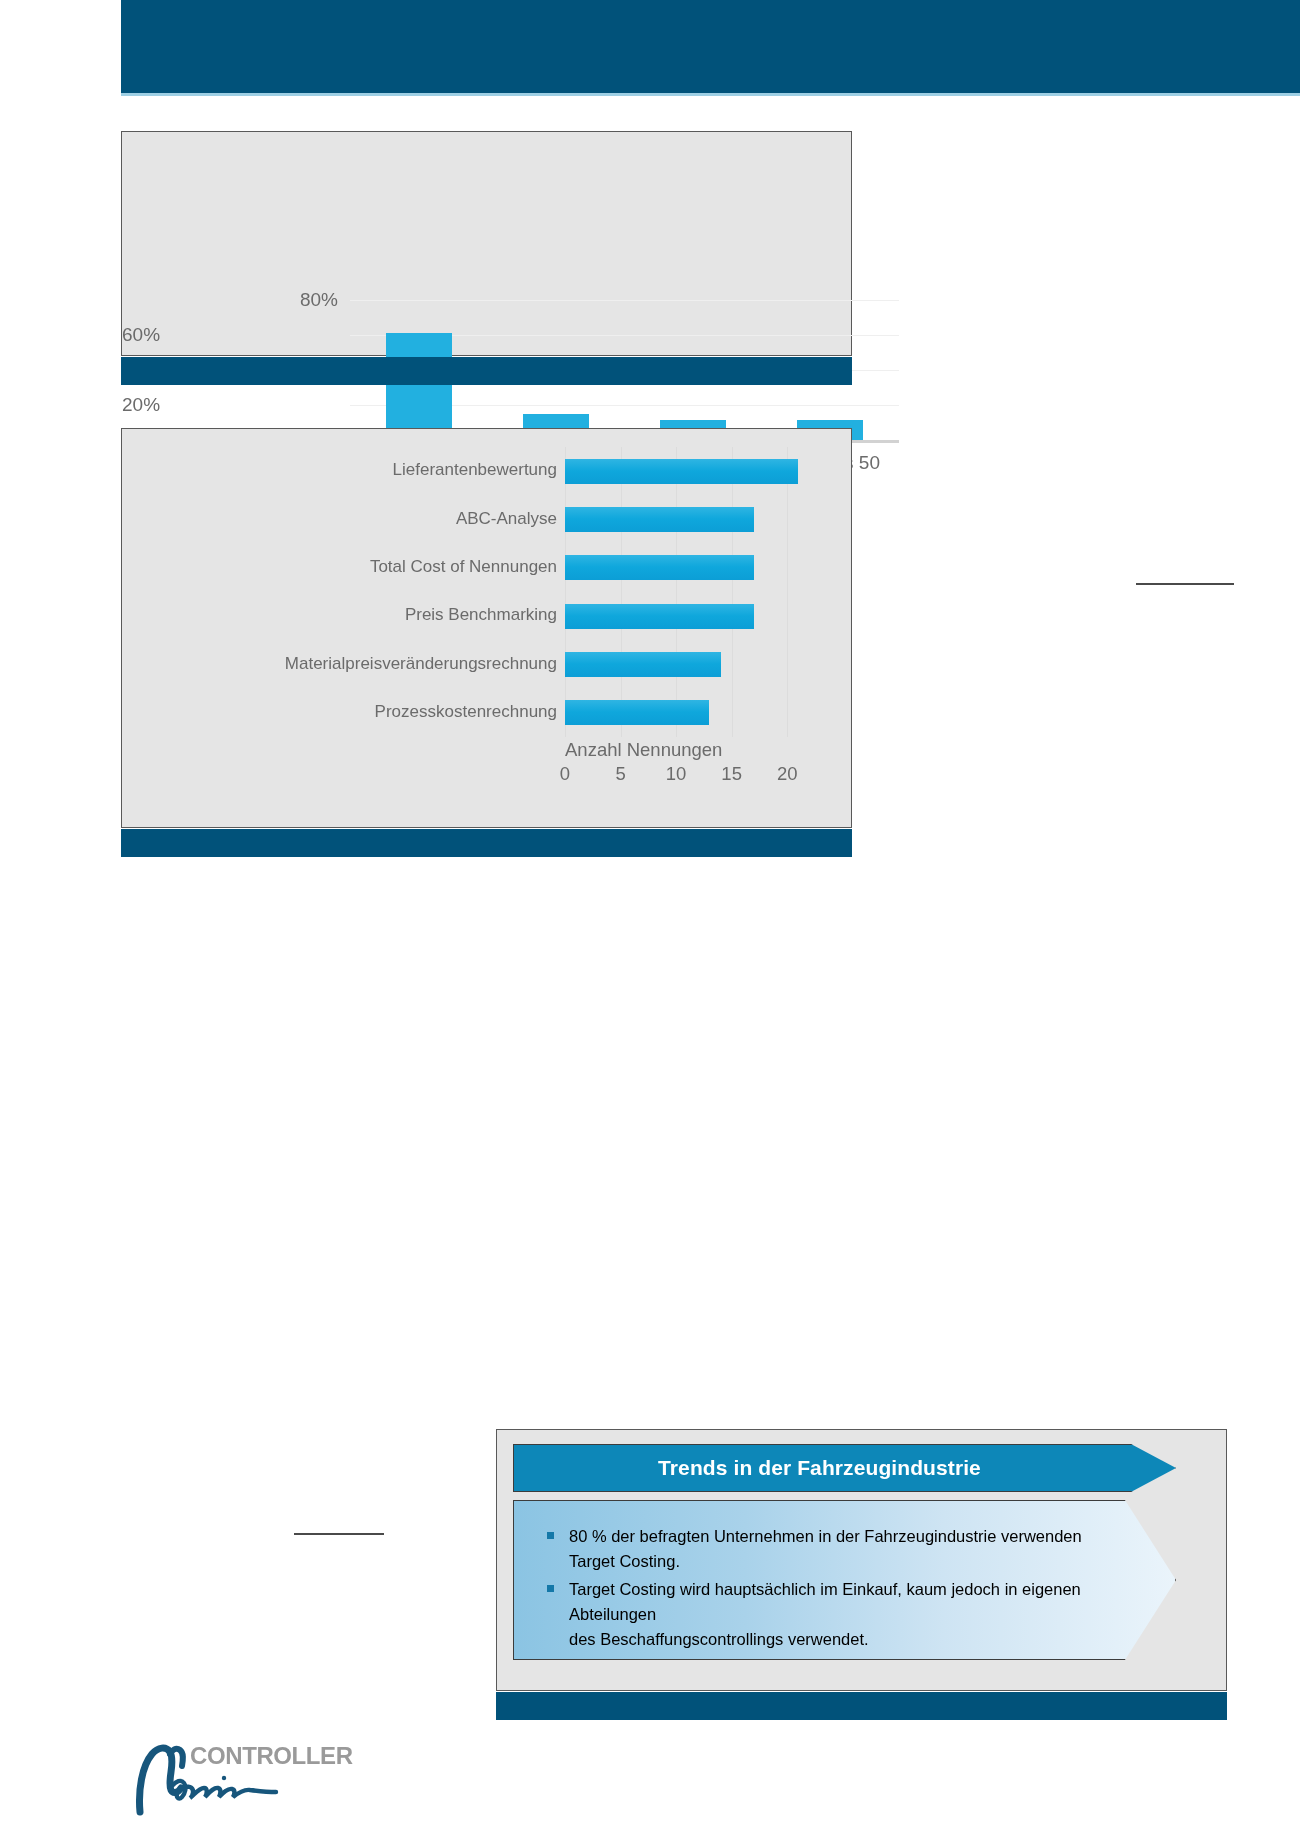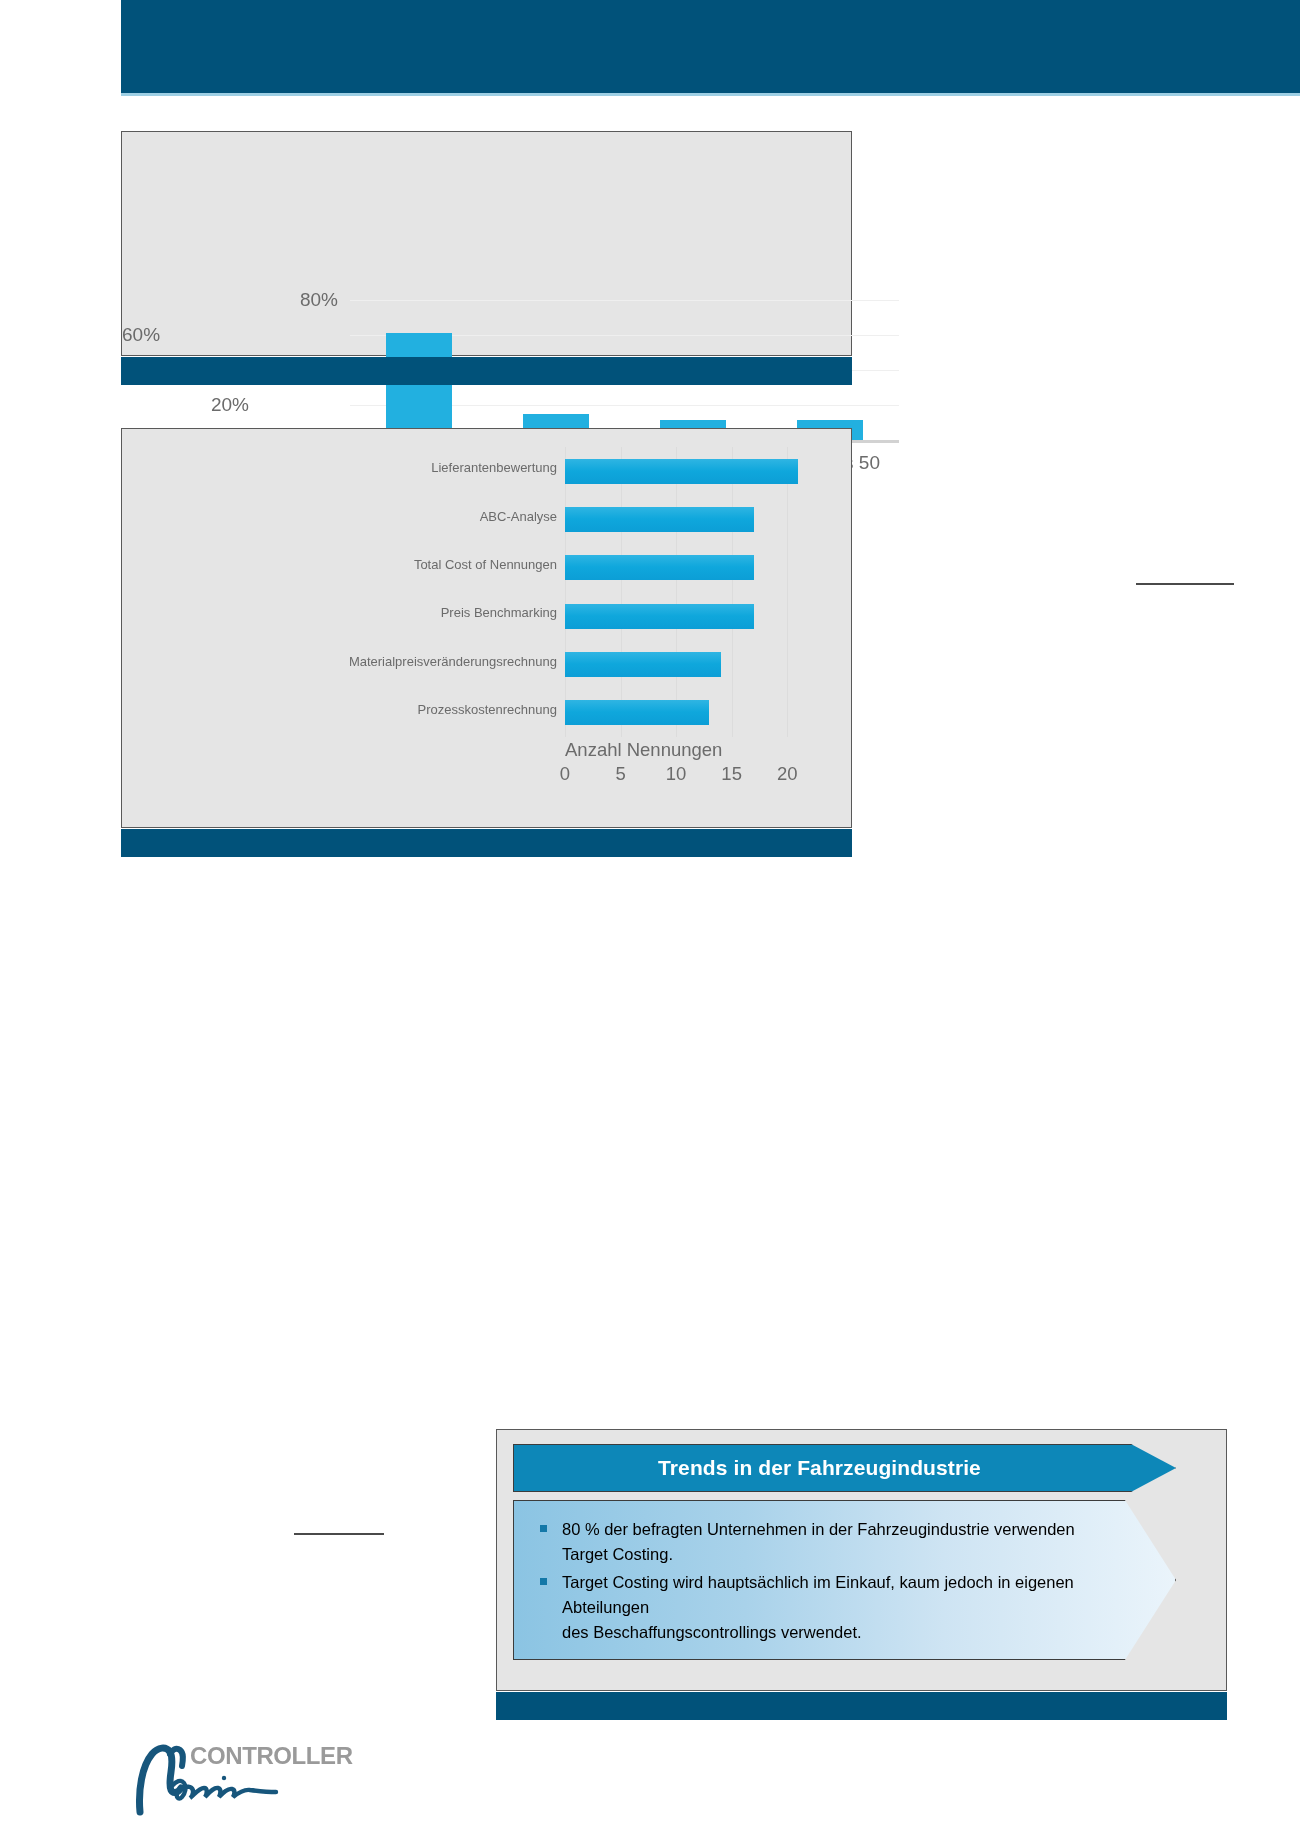--- a/index.html
+++ b/index.html
@@ -53,21 +53,21 @@
   .c1-xlabel{
     position:absolute;text-align:center;font-size:19px;color:#6b6b6b;white-space:nowrap;
   }
 
   
   #chart2{left:121px;top:428px;width:731px;height:400px;}
   #chart2-footer{left:121px;top:829px;width:731px;height:28px;}
 
   .c2-cats{position:absolute;left:10px;top:18px;width:425px;}
   .c2-cat{
-    position:absolute;right:0;font-size:13px;color:#6b6b6b;white-space:nowrap;
+    position:absolute;right:0;font-size:17px;color:#6b6b6b;white-space:nowrap;
     text-align:right;line-height:1;
   }
   .c2-plot{position:absolute;left:443px;top:18px;width:250px;height:290px;}
   .c2-vgrid{position:absolute;top:0;width:1px;height:290px;background:#dcdcdc;}
   .c2-bar{
     position:absolute;left:0;height:25px;
     background:linear-gradient(to bottom,#2FB5E3 0%,#0FA7DC 48%,#0C9ED6 100%);
   }
   .c2-axis-title{
     position:absolute;left:443px;top:310px;width:250px;text-align:left;
@@ -105,21 +105,21 @@
   .callout-body{
     position:absolute;left:0;top:0;width:100%;height:100%;
     background:linear-gradient(to right,#8BC4E3 0%,#A9D2EA 35%,#CEE4F3 65%,#EAF4FB 100%);
     border:1px solid #3c3c3c;
     box-sizing:border-box;
     -webkit-clip-path:polygon(0 0,92.3% 0,100% 50%,92.3% 100%,0 100%);
     clip-path:polygon(0 0,92.3% 0,100% 50%,92.3% 100%,0 100%);
   }
   .callout-list{
     position:absolute;left:22px;top:16px;right:70px;
-    margin:1px;padding:0;list-style:none;
+    margin:8px;padding:0;list-style:none;
   }
   .callout-list li{
     position:relative;padding-left:26px;margin:0 0 3px 0;
     font-size:16.5px;color:#000;line-height:1.52;
   }
   .callout-list li .bullet{
     position:absolute;left:4px;top:8px;width:7px;height:7px;background:#1478A8;
   }
   .callout-list li .cont{display:block;padding-left:0;}
 
@@ -142,21 +142,21 @@
 <div class="top-band-edge"></div>
 
 <div class="card" id="chart1">
   <div class="c1-plot" id="c1-plot">
       <div class="c1-ylabel" style="top: 157.556px; right: auto; position: absolute; left: 0px; width: 216px; text-align: right;">80%</div>
       <div class="c1-grid" style="top: 167.556px;"></div>
       <div class="c1-ylabel" style="top: 192.667px; right: auto; position: absolute; left: 0px; width: 216px; text-align: left;">60%</div>
       <div class="c1-grid" style="top: 202.667px;"></div>
       <div class="c1-ylabel" style="top: 227.778px; right: auto; position: absolute; left: 0px; width: 216px; text-align: right;">40%</div>
       <div class="c1-grid" style="top: 237.778px;"></div>
-      <div class="c1-ylabel" style="top: 262.889px; right: auto; position: absolute; left: 0px; width: 216px; text-align: center;">20%</div>
+      <div class="c1-ylabel" style="top: 262.889px; right: auto; position: absolute; left: 0px; width: 216px; text-align: left;">20%</div>
       <div class="c1-grid" style="top: 272.889px;"></div>
       <div class="c1-ylabel" style="top: 298px; right: auto; position: absolute; left: 0px; width: 216px; text-align: right;">0%</div>
       <div class="c1-axis"></div>
       <div class="c1-barwrap">
         <div class="c1-bar" style="left: 35.625px; width: 66px; height: 107.089px; background: rgb(34, 176, 224);"></div>
         <div class="c1-bar" style="left: 172.875px; width: 66px; height: 26.3333px; background: rgb(34, 176, 224);"></div>
         <div class="c1-bar" style="left: 310.125px; width: 66px; height: 20.1889px; background: rgb(34, 176, 224);"></div>
         <div class="c1-bar" style="left: 447.375px; width: 66px; height: 20.1889px; background: rgb(34, 176, 224);"></div>
       </div>
       <div class="c1-xlabels">

